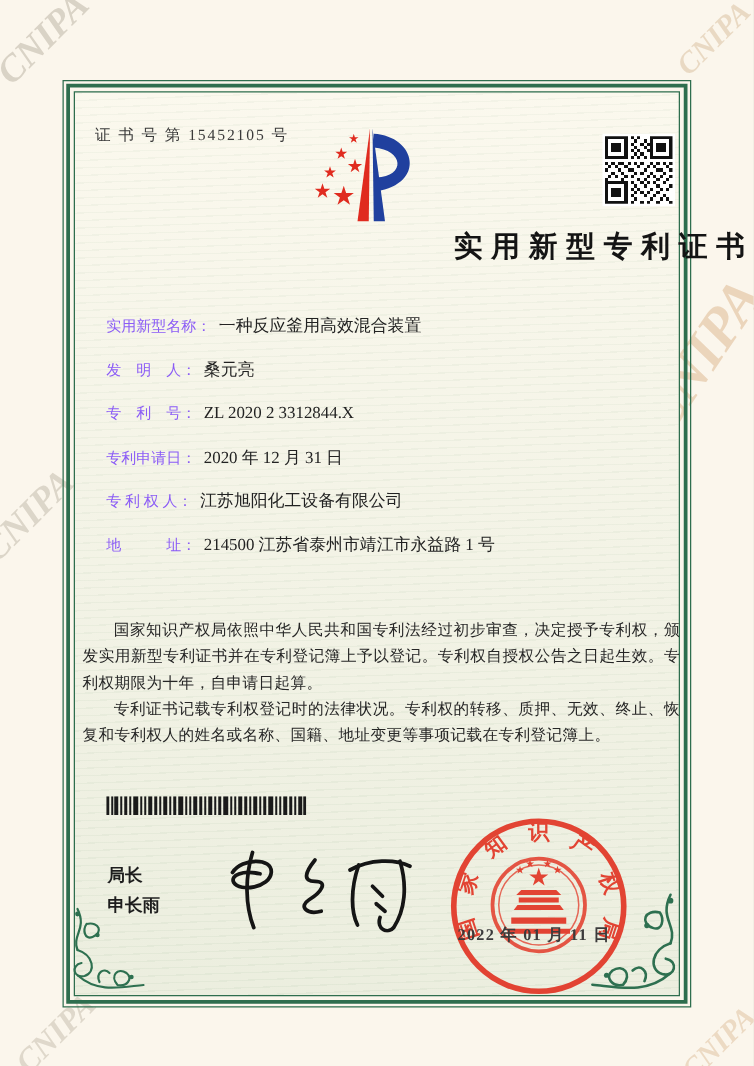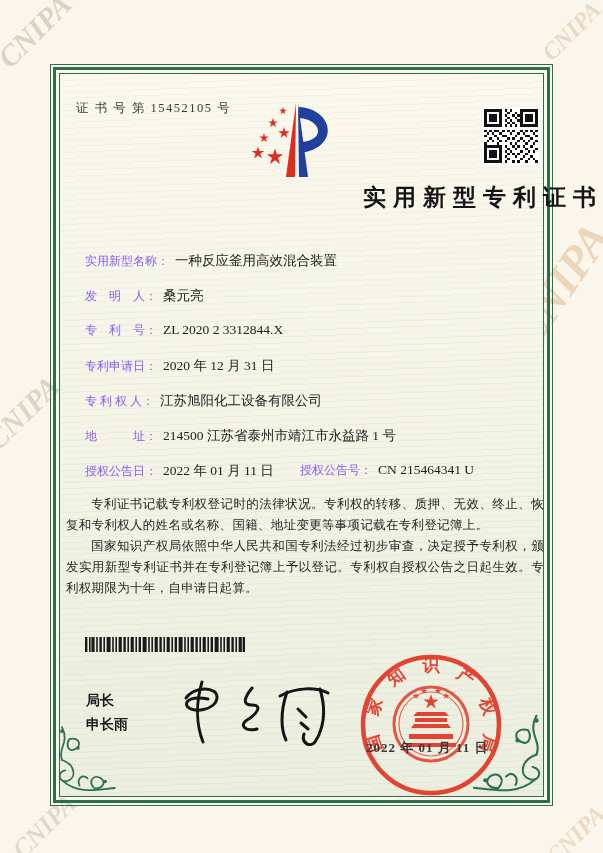--- a/index.html
+++ b/index.html
@@ -158,33 +158,25 @@
     </div>
     <div class="frow">
       <span class="flabel">专利申请日：</span><span class="fvalue">2020 年 12 月 31 日</span>
     </div>
     <div class="frow">
       <span class="flabel">专 利 权 人：</span><span class="fvalue">江苏旭阳化工设备有限公司</span>
     </div>
     <div class="frow">
       <span class="flabel">地　　　址：</span><span class="fvalue">214500 江苏省泰州市靖江市永益路 1 号</span>
     </div>
-    <div class="frow">
-      <span class="pair">
-        <span class="flabel">授权公告日：</span><span class="fvalue">2022 年 01 月 11 日</span>
-      </span>
-      <span class="pair pair2">
-        <span class="flabel">授权公告号：</span><span class="fvalue">CN 215464341 U</span>
-      </span>
-    </div>
   </div>
 
   <div class="body-text">
+    <p>国家知识产权局依照中华人民共和国专利法经过初步审查，决定授予专利权，颁发实用新型专利证书并在专利登记簿上予以登记。专利权自授权公告之日起生效。专利权期限为十年，自申请日起算。</p>
     <p>专利证书记载专利权登记时的法律状况。专利权的转移、质押、无效、终止、恢复和专利权人的姓名或名称、国籍、地址变更等事项记载在专利登记簿上。</p>
-    <p>国家知识产权局依照中华人民共和国专利法经过初步审查，决定授予专利权，颁发实用新型专利证书并在专利登记簿上予以登记。专利权自授权公告之日起生效。专利权期限为十年，自申请日起算。</p>
   </div>
 
   <svg class="barcode" width="160" height="15" viewBox="0 0 100 12" preserveAspectRatio="none">
     <g fill="#1a1a1a">
       <rect x="0" width="1.5" height="12"></rect>
         <rect x="2.5" width="1" height="12"></rect>
         <rect x="4" width="2" height="12"></rect>
         <rect x="7" width="1" height="12"></rect>
       <rect x="9" width="1.5" height="12"></rect>
         <rect x="11.5" width="1" height="12"></rect>

